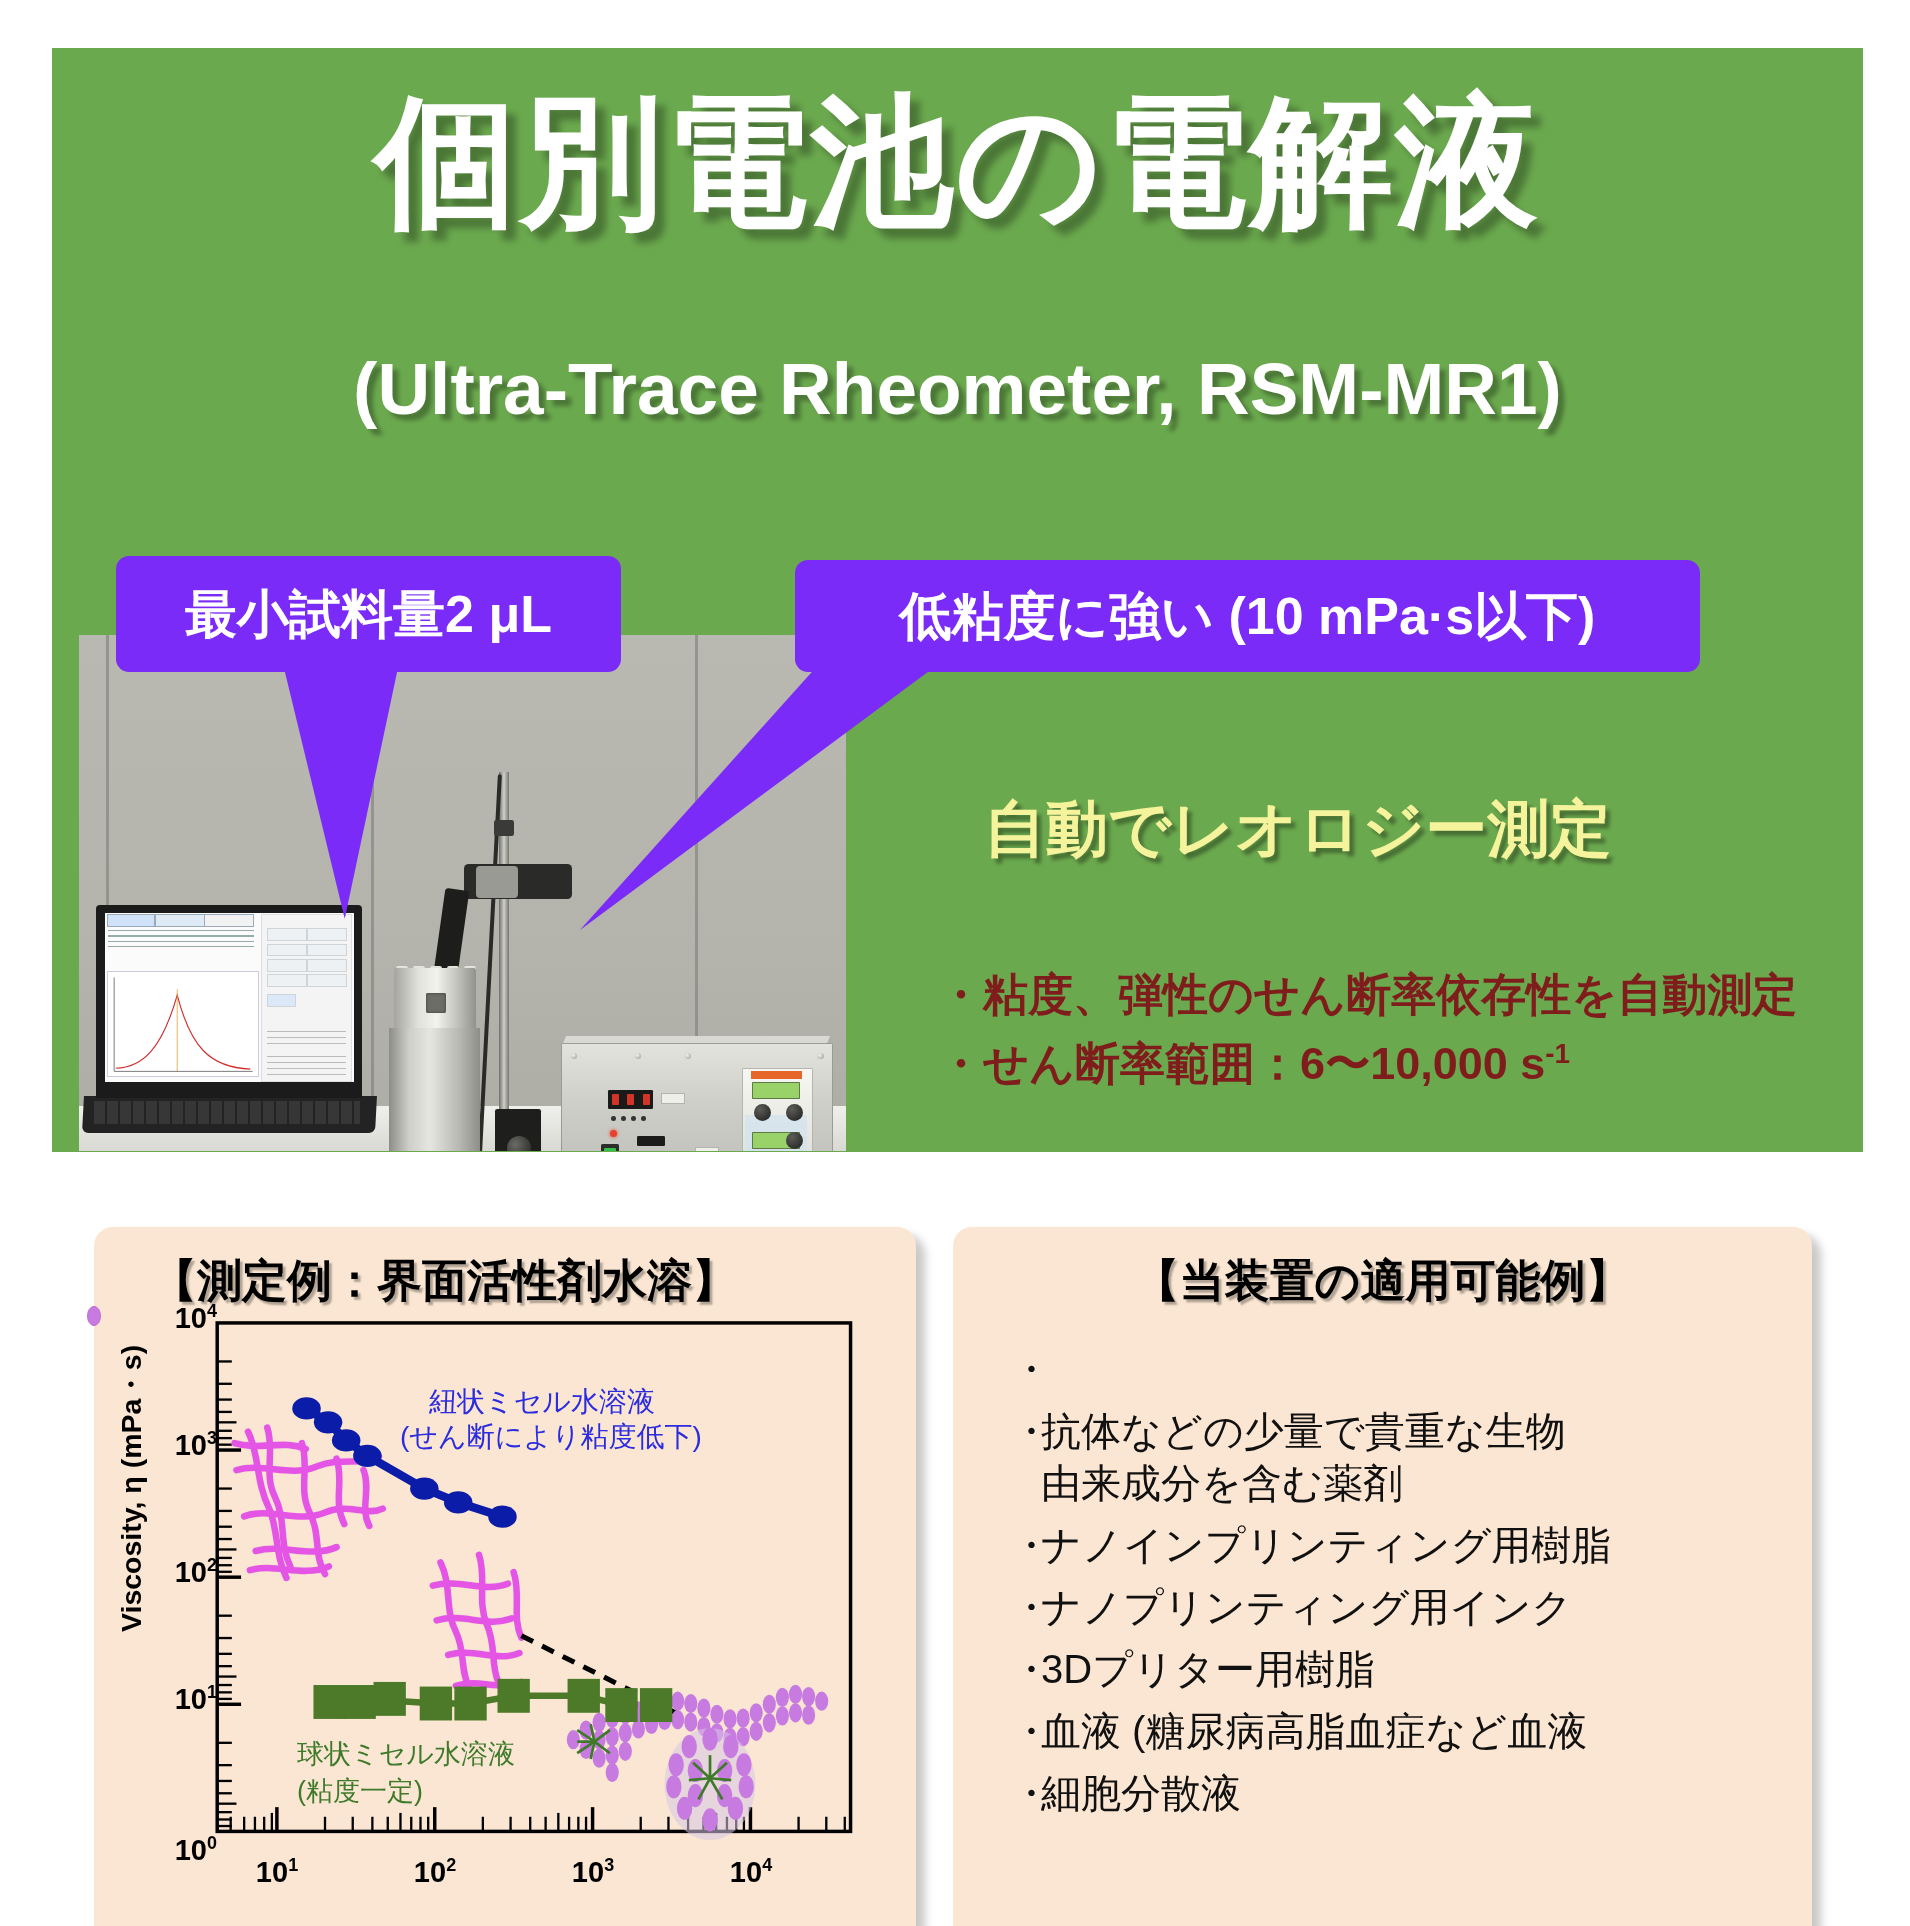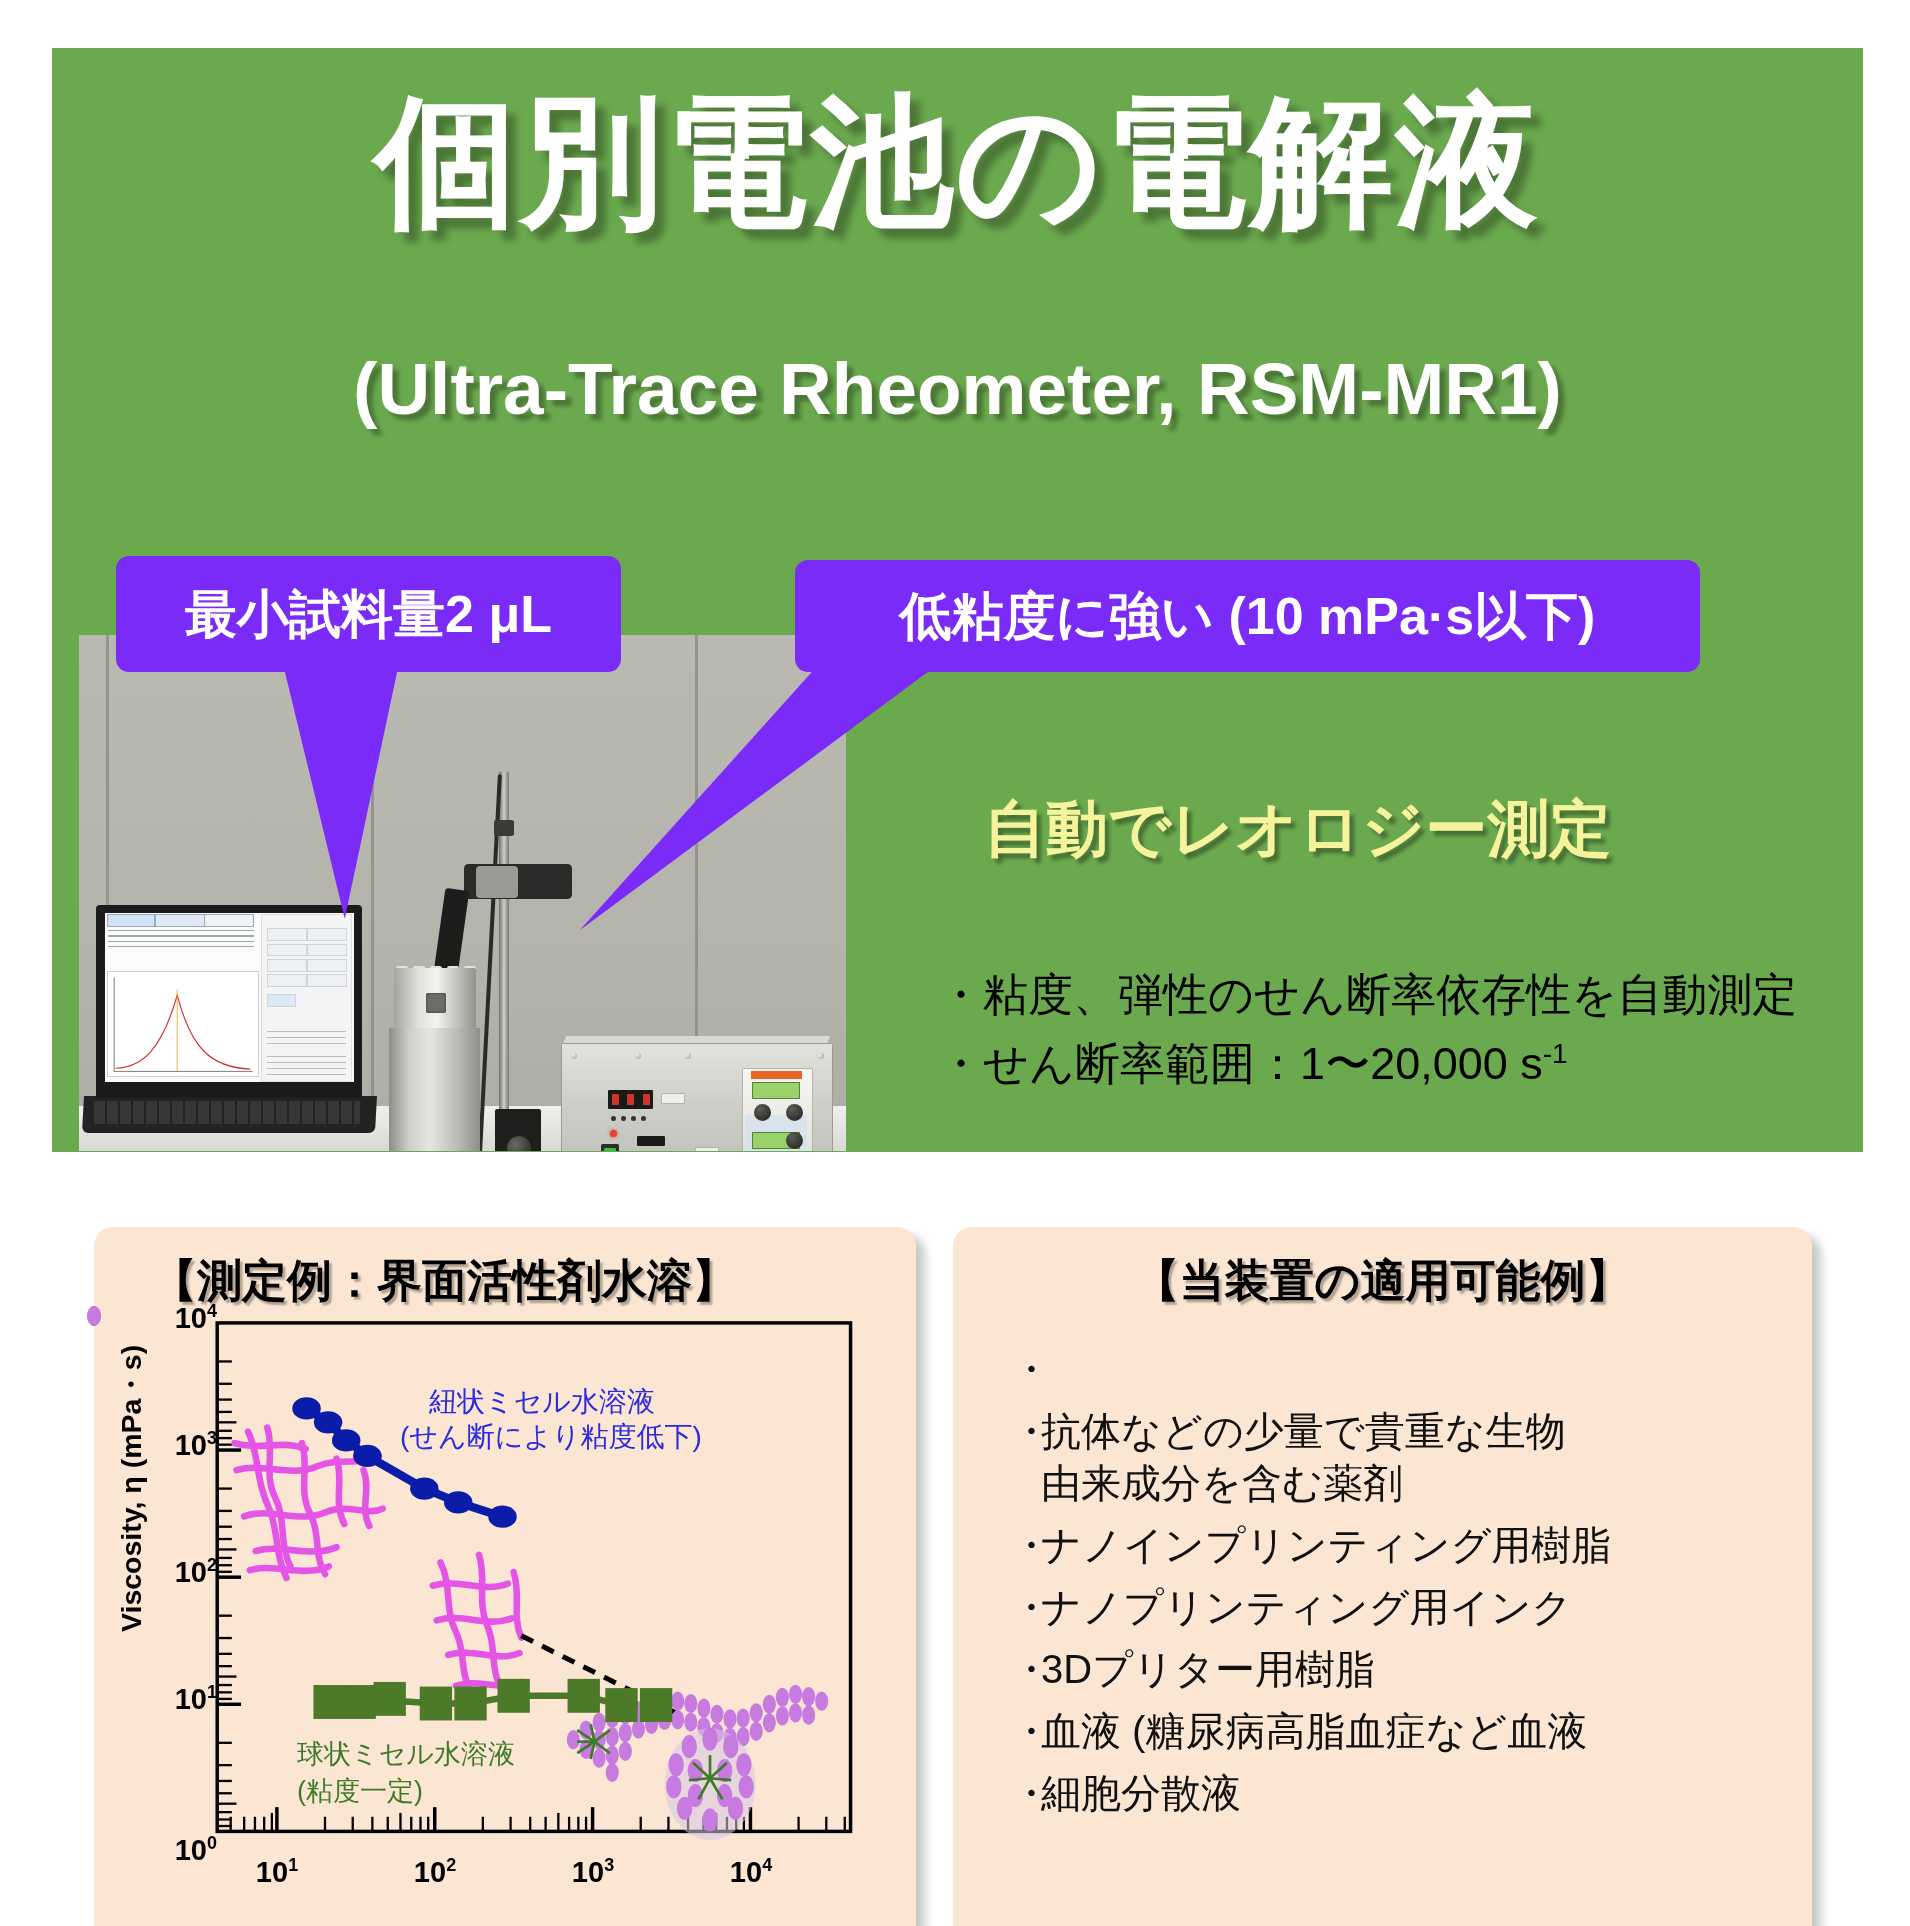--- a/index.html
+++ b/index.html
@@ -88,22 +88,22 @@
   .bub1{left:64px;top:508px;width:505px;height:116px;font-size:52px;}
   .bub2{left:743px;top:512px;width:905px;height:112px;font-size:52px;}
 
   
   .hdr-yellow{
     position:absolute;left:932px;top:747px;width:867px;
     color:#F5F39B;font-size:62px;font-weight:bold;line-height:1.1;
     text-shadow:4.6px 4.6px 3.9px rgba(0,0,0,.35);white-space:nowrap;
   }
   .hdr-bul{
-    position:absolute;left:886px;width:932px;color:#000000;
-    font-size:45px;font-weight:normal;line-height:1.15;white-space:nowrap;
+    position:absolute;left:886px;width:932px;color:#7f1d1d;
+    font-size:45px;font-weight:bold;line-height:1.15;white-space:nowrap;
   }
   .hdr-b1{top:921px;}
   .hdr-b2{top:990px;}
   sup.sup{font-size:.62em;vertical-align:super;}
 
   
   .card{
     position:absolute;background:#FAE6D2;border-radius:19px;
     box-shadow:8.5px 8.5px 10px rgba(0,0,0,.22);
   }
@@ -253,21 +253,21 @@
   <svg style="position:absolute;left:0;top:601px;width:963px;height:293px;overflow:visible" viewBox="0 0 2500 760" width="963" height="293">
     <polygon points="600,40 900,40 760,700" fill="#7B2BF7"></polygon>
     <polygon points="1990,40 2300,40 1370,730" fill="#7B2BF7"></polygon>
   </svg>
 
   <div class="bubble bub1">最小試料量2 μL</div>
   <div class="bubble bub2">低粘度に強い (10 mPa·s以下)</div>
 
   <div class="hdr-yellow">自動でレオロジー測定</div>
   <div class="hdr-bul hdr-b1">・粘度、弾性のせん断率依存性を自動測定</div>
-  <div class="hdr-bul hdr-b2"><span>・せん断率範囲：1〜20,000 s</span><sup class="sup">-1</sup></div>
+  <div class="hdr-bul hdr-b2"><span>・せん断率範囲：6〜10,000 s</span><sup class="sup">-1</sup></div>
 </div>
 
 <div class="card card-left">
   <div class="card-title">【測定例：界面活性剤水溶】</div>
 
   <div class="chart-wrap">
 
     <div class="ylabel">Viscosity, η (mPa・s)</div>
 
     <div class="ytick" style="top:-15.4px;right:699px">10<sup class="sup">4</sup></div>

